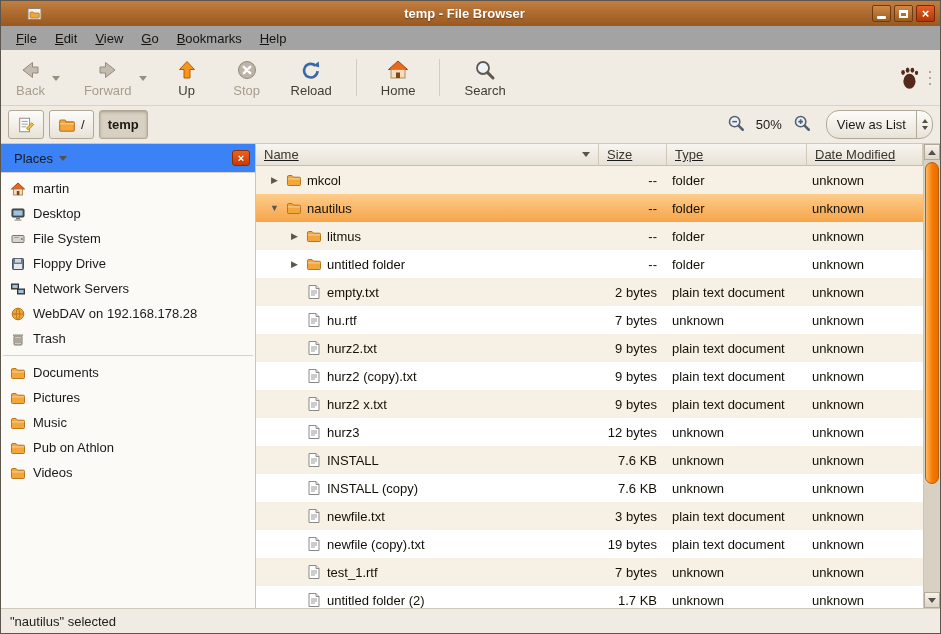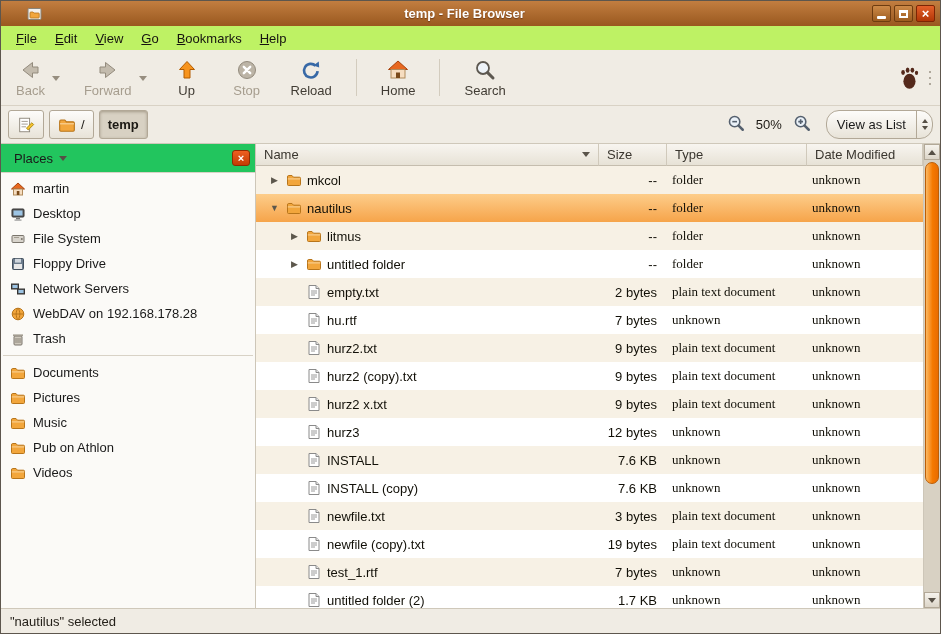--- a/index.html
+++ b/index.html
@@ -11,21 +11,21 @@
   .titlebar{height:25px;flex:0 0 auto;background:linear-gradient(180deg,#c27e40,#99581f);display:flex;align-items:center;padding:0 5px;position:relative;}
   .titlebar .title{position:absolute;left:0;right:12px;text-align:center;color:#fff;font-weight:bold;font-size:13px;text-shadow:0 1px 1px rgba(60,20,0,.5);pointer-events:none;}
   .win-icon{width:17px;height:16px;margin-left:20px;z-index:1;}
   .win-buttons{margin-left:auto;display:flex;gap:3px;z-index:1;}
   .winbtn{width:19px;height:17px;border:1px solid #6e3c10;border-radius:2px;background:linear-gradient(180deg,#cd8a48,#9d5c1f);display:flex;align-items:center;justify-content:center;color:#fff;}
   .winbtn.close{background:linear-gradient(180deg,#e4602a,#b23606);border-color:#7c2504;font-size:13px;font-weight:bold;line-height:1;}
   .glyph-min{width:9px;height:3px;background:#fff;margin-top:8px;border-radius:1px;}
   .glyph-max{width:9px;height:8px;border:2px solid #fff;border-top-width:3px;}
 
   
-  .menubar{height:24px;flex:0 0 auto;display:flex;align-items:center;padding:0 6px;background:#bef264;}
+  .menubar{height:24px;flex:0 0 auto;display:flex;align-items:center;padding:0 6px;background:#a3a3a3;}
   .menu-item{padding:3px 9px;color:#161310;}
   .menu-item u{text-decoration:underline;}
 
   
   .toolbar{height:56px;flex:0 0 auto;display:flex;align-items:stretch;padding:2px 6px;background:#f0ece4;border-bottom:1px solid #d9d2c5;}
   .toolbar-items{display:flex;align-items:stretch;gap:10px;}
   .tool-btn{display:flex;flex-direction:column;align-items:center;justify-content:center;gap:1px;min-width:50px;padding:3px 9px;border-radius:3px;position:relative;color:#413c34;}
   .tool-btn.has-drop{padding-right:20px;}
   .tool-btn.disabled{color:#a69d8e;}
   .tool-btn .icon{width:24px;height:24px;}
@@ -48,46 +48,46 @@
   .zoom-label{padding:0 4px;color:#1c1914;}
   .viewas{height:29px;display:flex;align-items:stretch;border:1px solid #b2a897;border-radius:13px;background:linear-gradient(180deg,#fdfcfa,#e8e3d8);margin-left:8px;}
   .viewas-label{display:flex;align-items:center;padding:0 10px;}
   .viewas-steppers{width:16px;border-left:1px solid #b2a897;display:flex;flex-direction:column;align-items:center;justify-content:center;gap:3px;}
   .stip-up{width:0;height:0;border:3.5px solid transparent;border-bottom:4.5px solid #564f45;border-top:0;}
   .stip-down{width:0;height:0;border:3.5px solid transparent;border-top:4.5px solid #564f45;border-bottom:0;}
 
   
   .main{flex:1;display:flex;overflow:hidden;background:#f0ece4;}
   .sidebar{width:255px;flex:0 0 auto;display:flex;flex-direction:column;background:#fbfaf7;border-right:1px solid #cdc6b8;overflow:hidden;}
-  .sidebar-header{height:29px;flex:0 0 auto;background:#22c55e;border-bottom:1px solid #d8d2c6;display:flex;align-items:center;padding:0 5px;text-align:right;}
+  .sidebar-header{height:29px;flex:0 0 auto;background:#3b82f6;border-bottom:1px solid #d8d2c6;display:flex;align-items:center;padding:0 5px;text-align:right;}
   .places-btn{display:flex;align-items:center;gap:6px;padding:4px 8px;border-radius:3px;}
   .caret-down{width:0;height:0;border:4px solid transparent;border-top:5px solid #564f45;border-bottom:0;}
   .sb-close{margin-left:auto;width:18px;height:16px;border-radius:3px;border:1px solid #8e2c02;background:linear-gradient(180deg,#ee5f21,#c23c04);color:#fff;font-size:11px;font-weight:bold;display:flex;align-items:center;justify-content:center;line-height:1;}
   .sidebar-list{flex:1;overflow:hidden;padding-top:3px;}
   .sb-item{height:25px;display:flex;align-items:center;gap:7px;padding:0 9px;white-space:nowrap;overflow:hidden;}
   .sb-item .icon{width:16px;height:16px;flex:0 0 auto;}
   .sb-item .icon svg{display:block;}
   .sb-sep{height:1px;background:#d8d2c6;margin:4px 2px;}
 
   .filearea{flex:1;display:flex;overflow:hidden;background:#fff;}
   .list-col{flex:1;display:flex;flex-direction:column;overflow:hidden;--cols:minmax(0,1fr) 68px 140px 116px;}
-  .list-header{display:grid;grid-template-columns:var(--cols);height:22px;flex:0 0 auto;}
+  .list-header{display:grid;grid-template-columns:var(--cols);height:22px;flex:0 0 auto;text-decoration:underline;}
   .hcell{background:linear-gradient(180deg,#f8f5f0,#e7e2d6);border-right:1px solid #d0c9bb;border-bottom:1px solid #c5bdae;display:flex;align-items:center;padding:0 8px;color:#3a362f;white-space:nowrap;overflow:hidden;}
   .sort-arrow{margin-left:auto;width:0;height:0;border:4px solid transparent;border-top:5px solid #5a544a;border-bottom:0;}
   .rows{flex:1;overflow:hidden;background:#fff;}
   .row{display:grid;grid-template-columns:var(--cols);height:28px;align-items:center;color:#121008;}
   .row.alt{background:#f7f1e5;}
   .row.selected{background:linear-gradient(180deg,#fdcd8a,#f6a44a);}
   .cell{overflow:hidden;white-space:nowrap;}
   .cell-name{display:flex;align-items:center;gap:5px;padding-left:5px;}
   .cell-name .icon{width:16px;height:16px;flex:0 0 auto;}
   .cell-name .icon svg{display:block;}
   .expander{width:13px;flex:0 0 auto;text-align:center;font-size:9px;color:#5c574c;}
   .cell-size{text-align:right;padding-right:10px;}
-  .cell-type,.cell-date{padding-left:5px;font-family:Liberation Serif, serif;}
+  .cell-type,.cell-date{padding-left:5px;}
 
   
   .vscroll{width:17px;flex:0 0 auto;display:flex;flex-direction:column;background:#d8d1c3;border-left:1px solid #cdc6b8;}
   .sbtn{height:16px;flex:0 0 auto;background:linear-gradient(180deg,#f6f3ed,#dcd5c8);border:1px solid #b2a897;display:flex;align-items:center;justify-content:center;}
   .tri-up{width:0;height:0;border:4px solid transparent;border-bottom:5px solid #564f45;border-top:0;}
   .tri-down{width:0;height:0;border:4px solid transparent;border-top:5px solid #564f45;border-bottom:0;}
   .strack{flex:1;position:relative;}
   .sthumb{position:absolute;left:1px;right:1px;top:2px;height:322px;border-radius:8px;background:linear-gradient(90deg,#fcb963,#f57900 55%,#e96c00);border:1px solid #bb5e07;}
 
   

